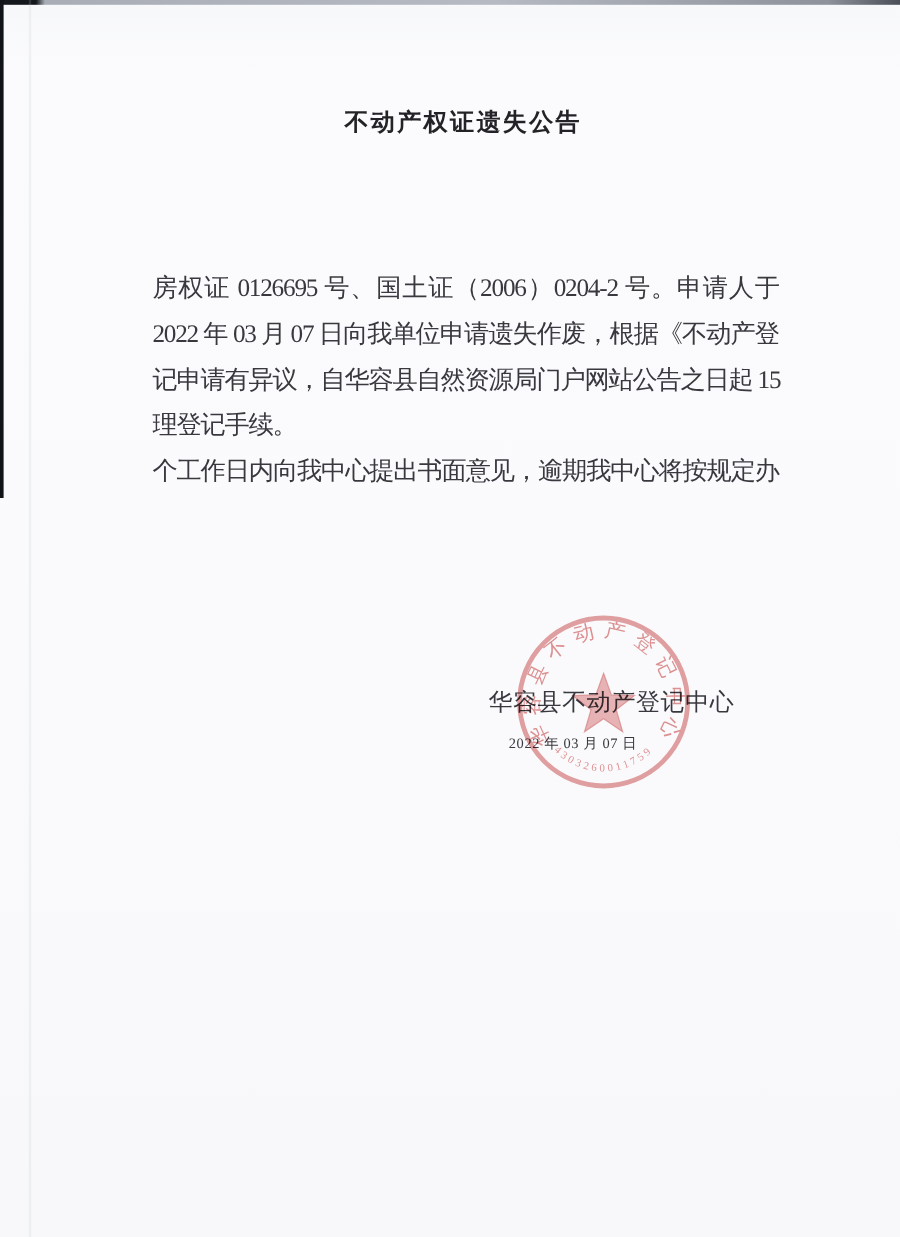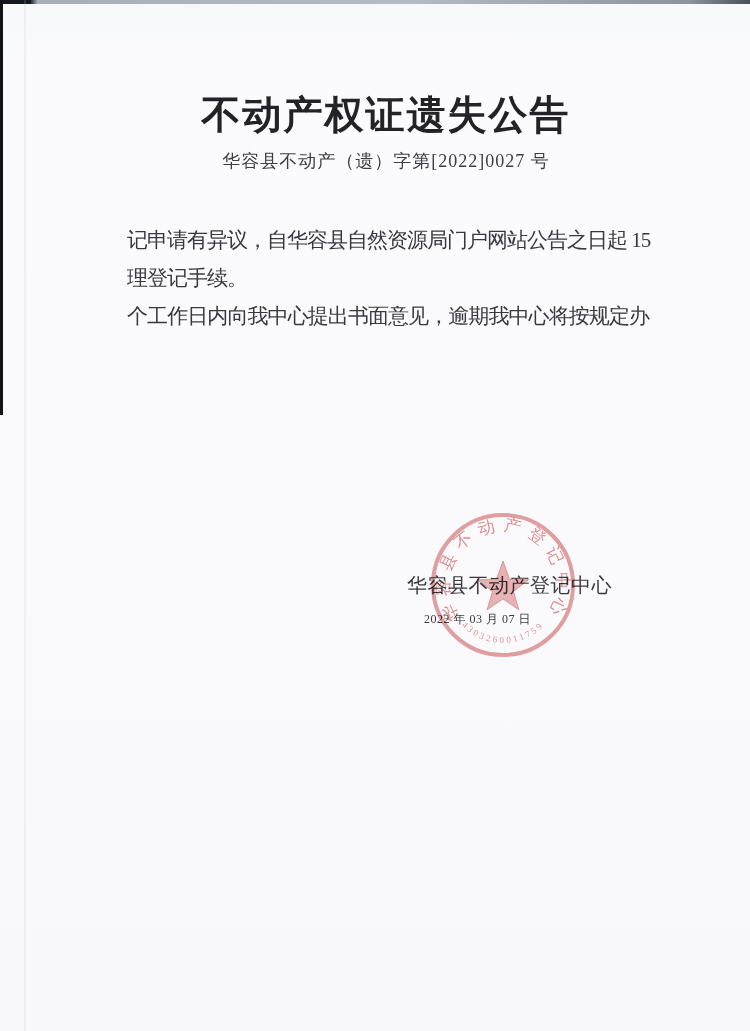--- a/index.html
+++ b/index.html
@@ -25,21 +25,21 @@
     position: absolute; left: 0; top: 0; width: 3px; height: 415px;
     background: #101318;
   }
   .scan-seam {
     position: absolute; left: 24px; top: 0; width: 2px; height: 1031px;
     background: rgba(186, 192, 204, 0.18);
   }
   .title {
     position: absolute; left: 125px; top: 88px; width: 522px;
     text-align: center;
-    font-size: 39px; font-weight: bold; letter-spacing: 2px;
+    font-size: 20px; font-weight: bold; letter-spacing: 2px;
     color: #232327;
   }
   .subtitle {
     position: absolute; left: 115px; top: 149px; width: 542px;
     text-align: center;
     font-size: 18px; letter-spacing: 1px;
     color: #3c3c42;
   }
   .body-block {
     position: absolute; left: 127px; top: 221px; width: 522px;
@@ -77,23 +77,24 @@
 <body>
 
 <div class="page">
 
   <div class="scan-strip-top"></div>
   <div class="scan-strip-left"></div>
   <div class="scan-seam"></div>
 
   <div class="title">不动产权证遗失公告</div>
 
-  <div class="subtitle">华容县不动产（遗）字第[2022]0027 号</div>
 
   <div class="body-block">
+    <div class="body-line">房权证 0126695 号、国土证（2006）0204-2 号。申请人于</div>
+    <div class="body-line">2022 年 03 月 07 日向我单位申请遗失作废，根据《不动产登</div>
     <div class="body-line">记申请有异议，自华容县自然资源局门户网站公告之日起 15</div>
     <div class="body-line last">理登记手续。</div>
     <div class="body-line">个工作日内向我中心提出书面意见，逾期我中心将按规定办</div>
   </div>
 
   <div class="issuer">华容县不动产登记中心</div>
 
   <div class="issue-date">2022 年 03 月 07 日</div>
 
   <svg class="seal" viewBox="0 0 160 160" aria-hidden="true">

